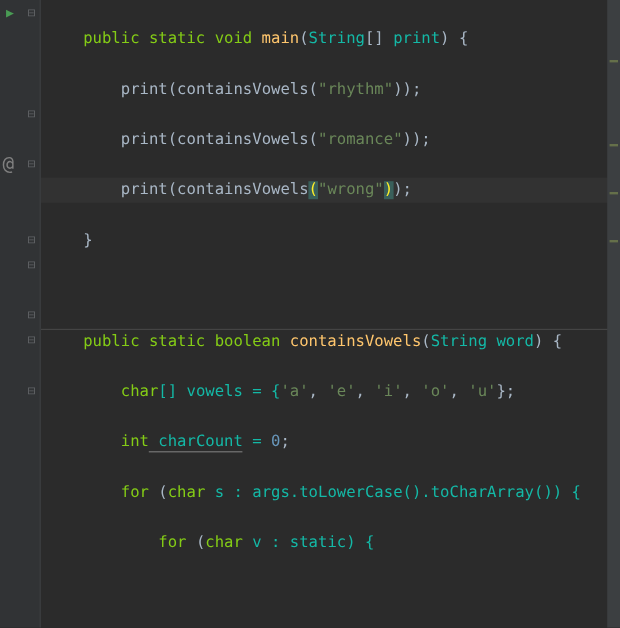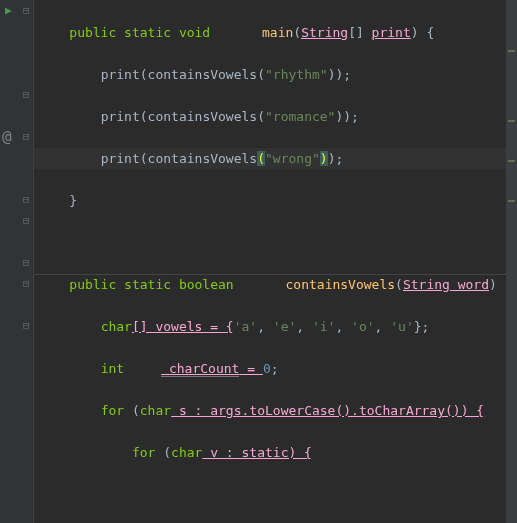--- a/index.html
+++ b/index.html
@@ -48,29 +48,29 @@
   .line.sep {
     position: relative;
   }
   .line.sep::before {
     content:"";
     position:absolute;
     left:0; right:0; top:0;
     border-top:1px solid #444;
   }
   .kw   { color: #84cc16; }
-  .id   { color: #f9a8d4; text-decoration: underline; }
-  .method-decl { color: #ffc66d; margin-left: 44px; }
+  .id   { color: #14b8a6; }
+  .method-decl { color: #ffc66d; }
   .call { color: #a9b7c6; }
   .str  { color: #6a8759; }
   .num  { color: #6897bb; }
   .char { color: #6a8759; }
   .punct{ color: #a9b7c6; }
   .paren-match { background:#39605b; color:#ffef28; }
-  .var-hl { border-bottom: 1px solid #777; margin-left: 37px; }
+  .var-hl { border-bottom: 1px solid #777; }
   .scrollbar-right {
     position: absolute;
     right: 0;
     top: 0;
     bottom: 0;
     width: 11px;
     background: #3c3f41;
   }
   .minimark {
     position:absolute;

